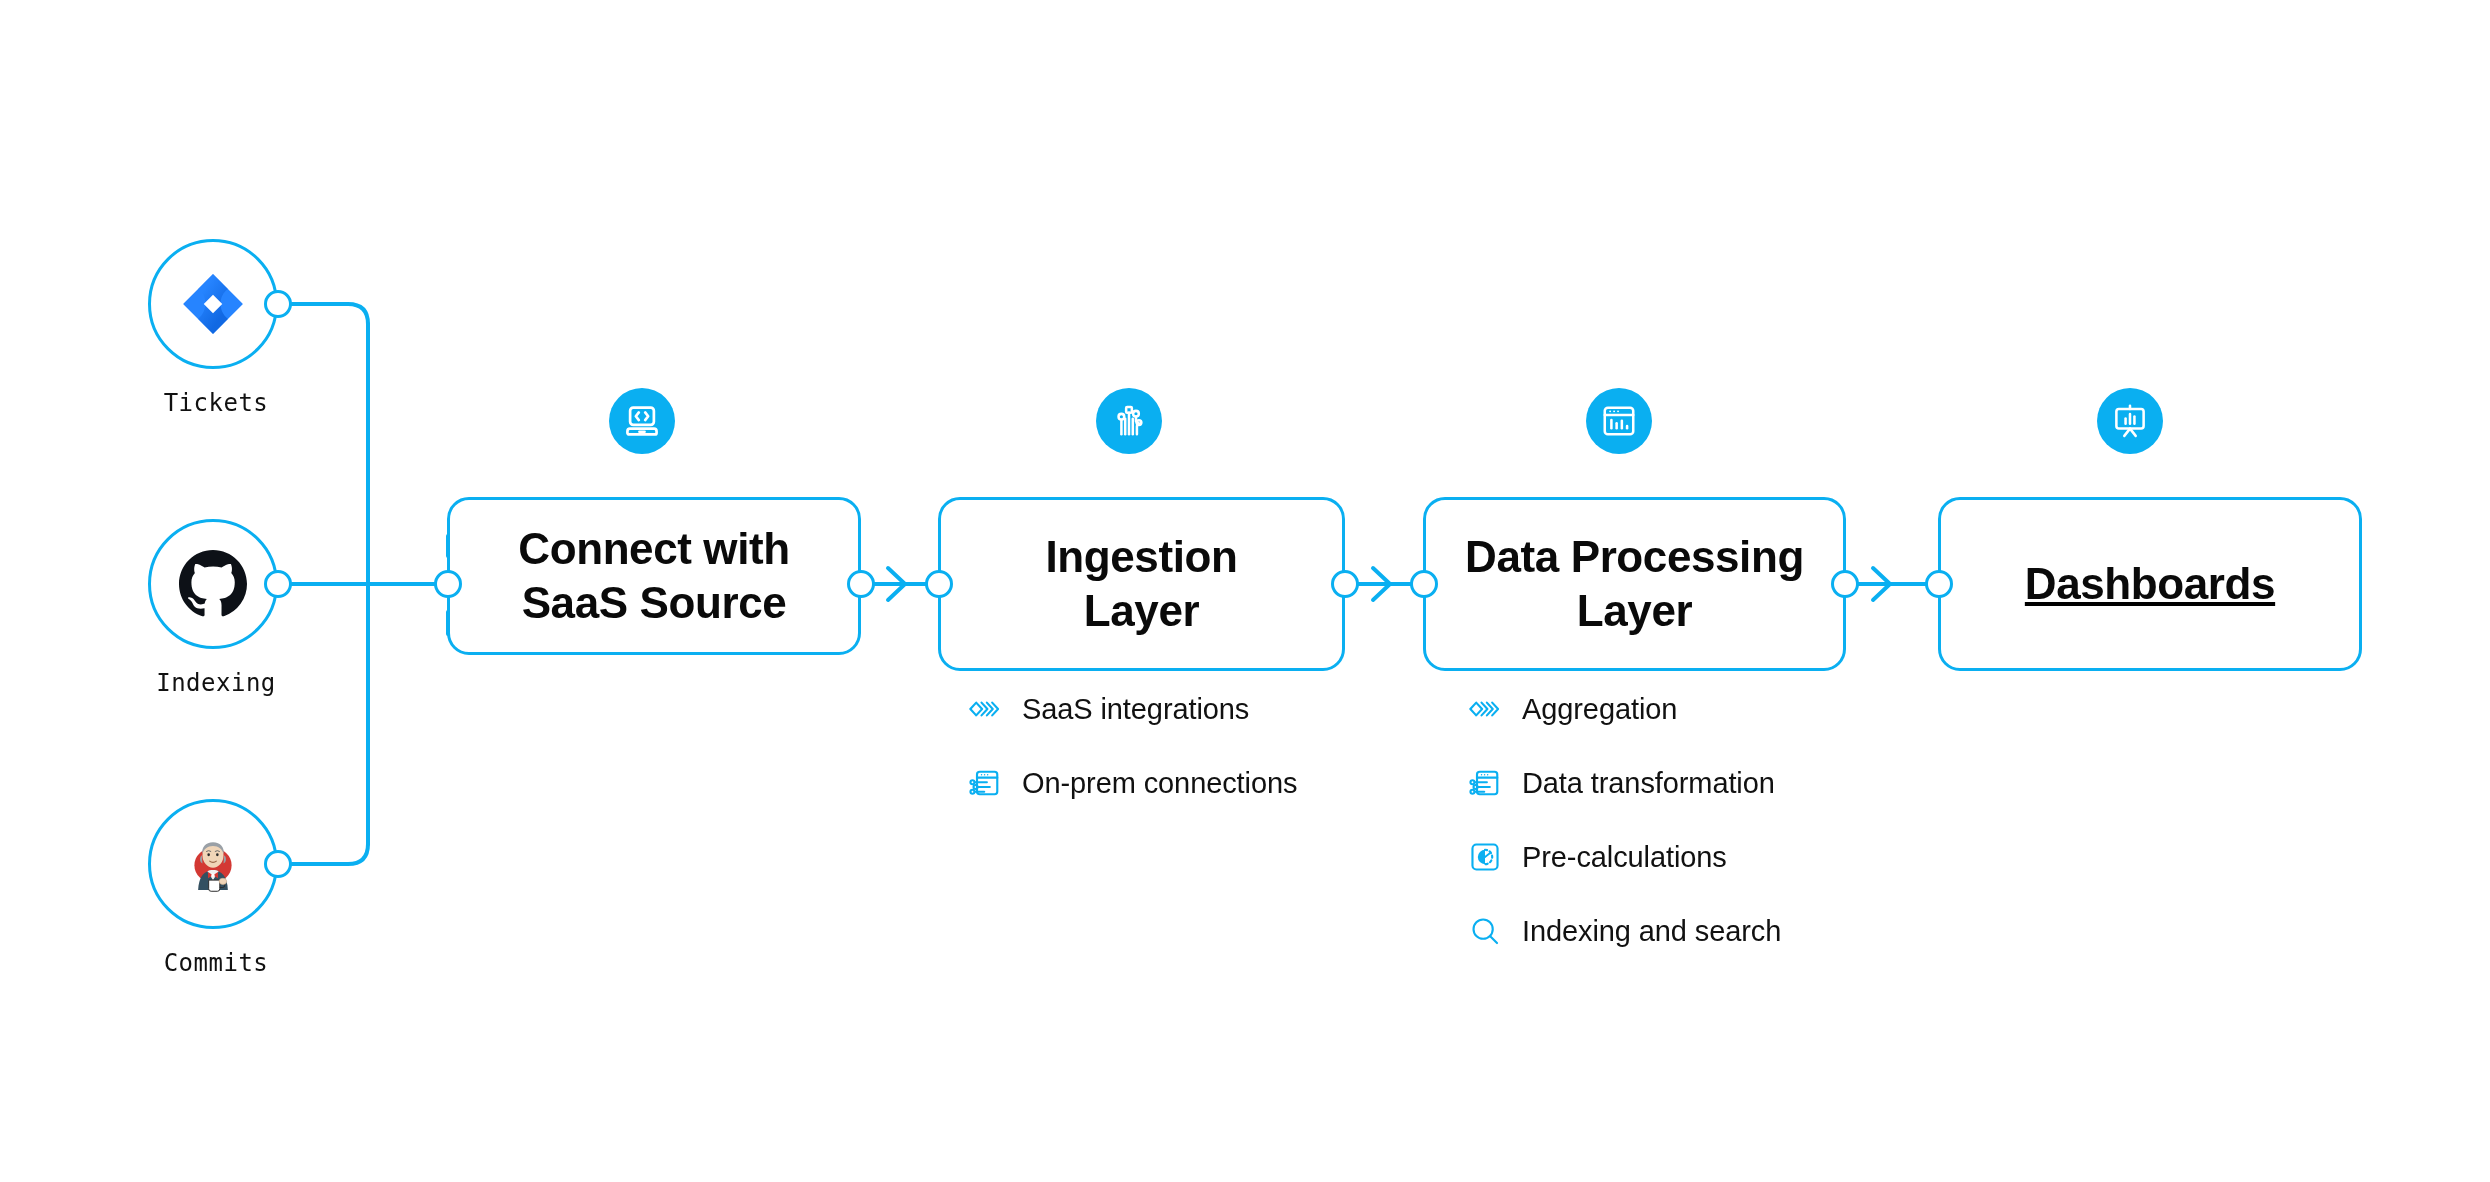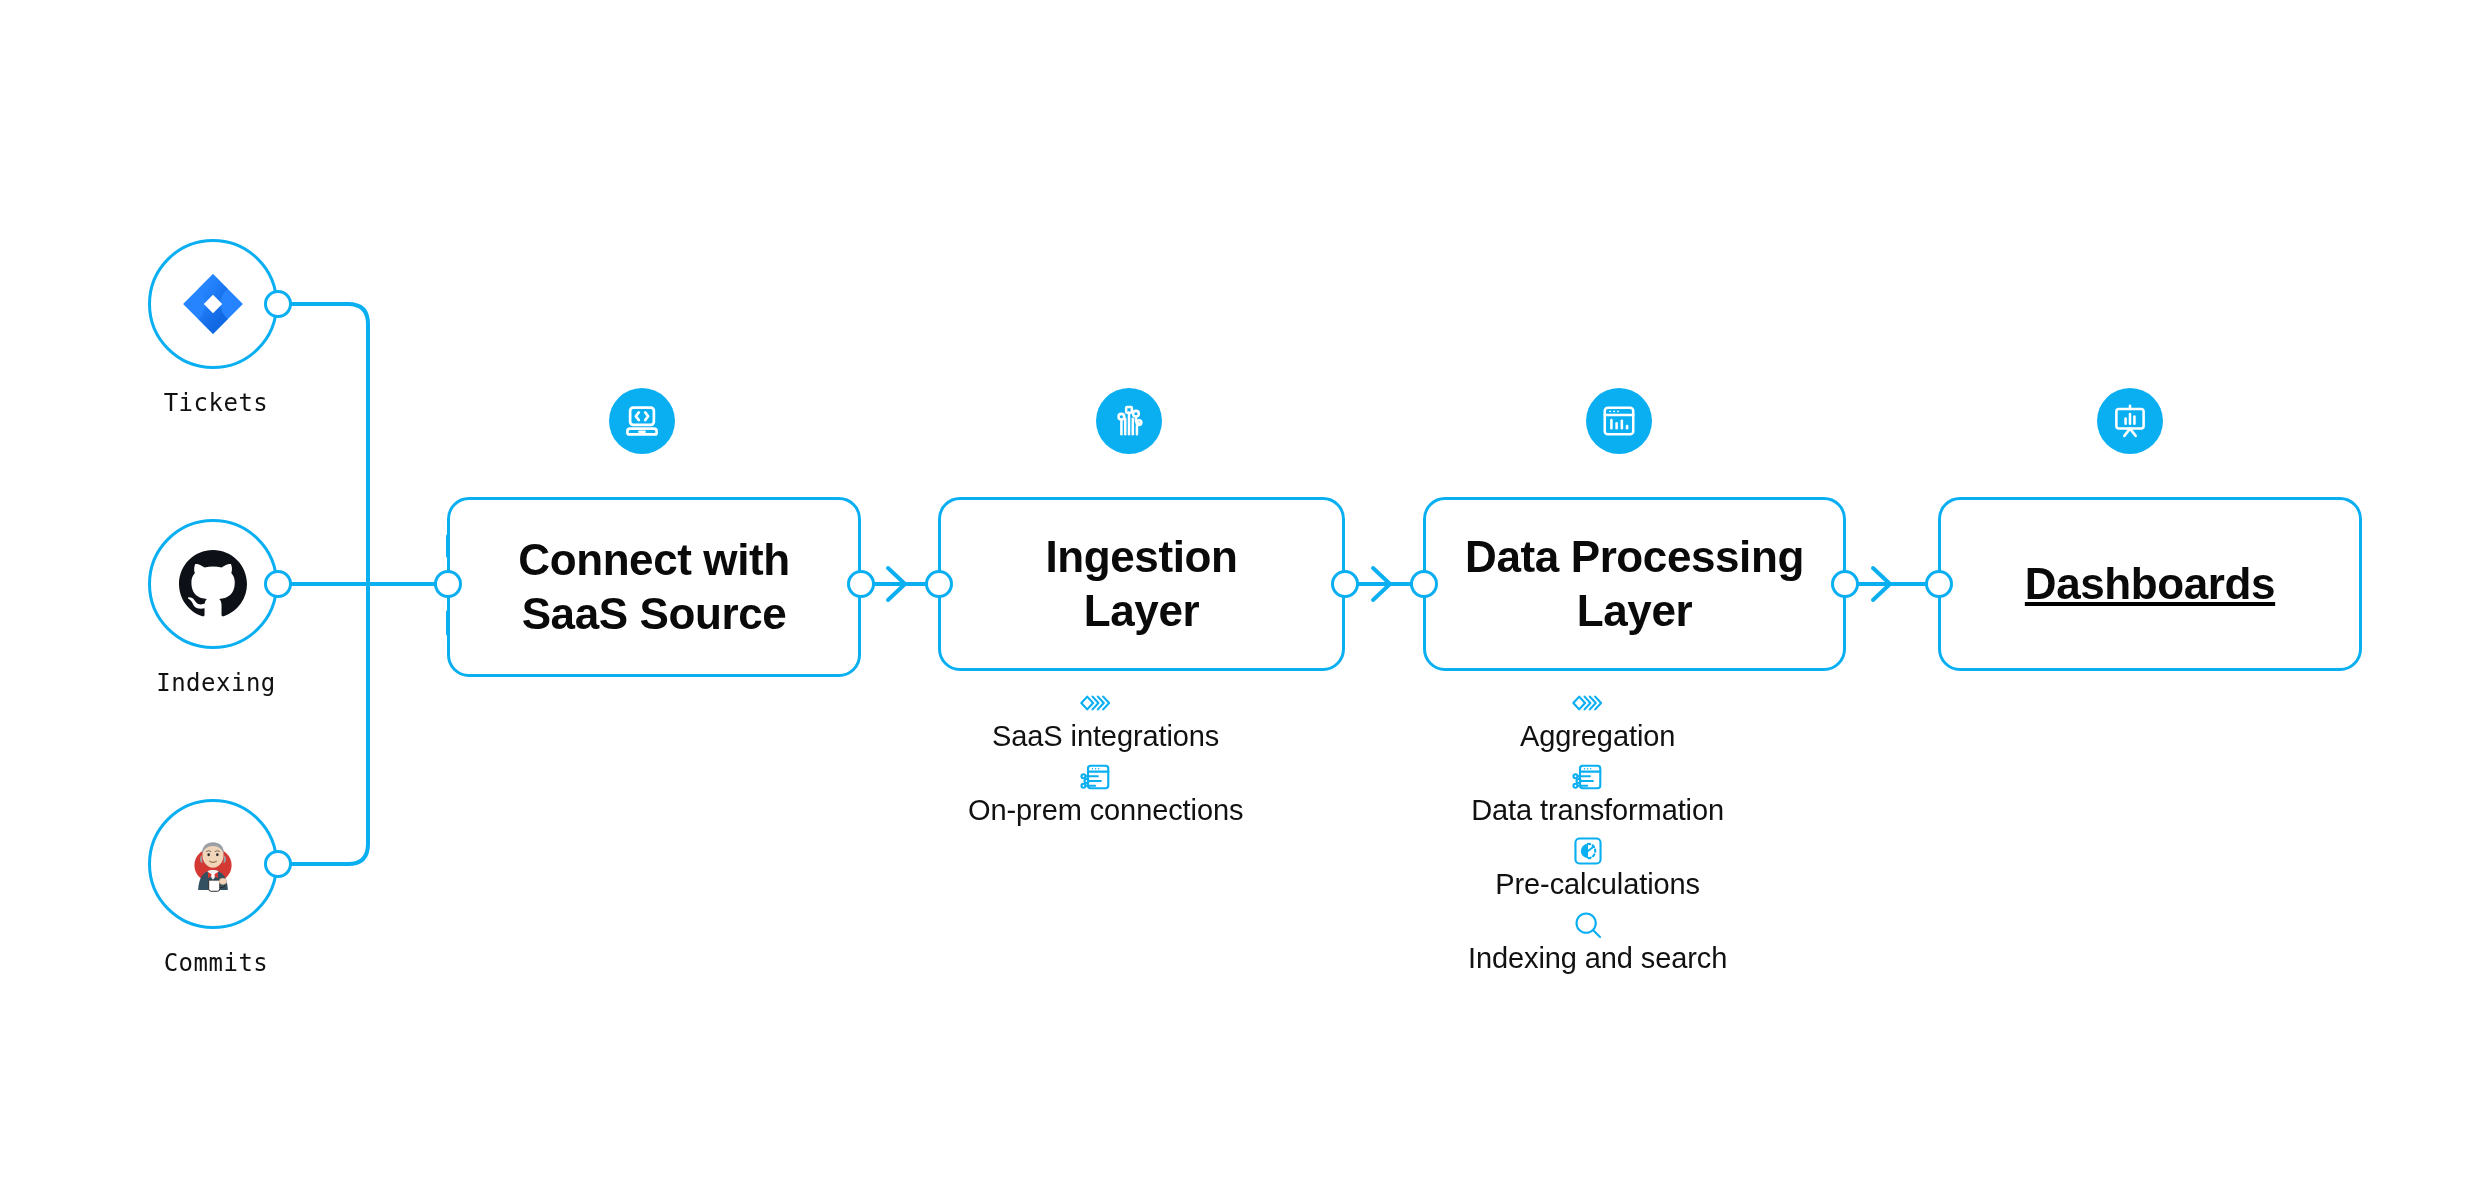--- a/index.html
+++ b/index.html
@@ -110,21 +110,20 @@
 
   
   .feature-list {
     position: absolute;
   }
   .feature-item {
     display: flex;
     align-items: center;
     height: 46px;
     margin-bottom: 28px;
-    flex-direction: column;
   }
   .feature-icon {
     width: 34px;
     height: 34px;
     flex: 0 0 34px;
     margin-right: 20px;
     display: flex;
     align-items: center;
     justify-content: center;
   }
@@ -242,21 +241,21 @@
 
   <div class="badge" style="left:609px; top:352px;">
     <svg width="38" height="38" viewBox="0 0 24 24" fill="none" stroke="#ffffff" stroke-width="1.7" stroke-linecap="round" stroke-linejoin="round">
       <rect x="4.5" y="3.5" width="15" height="11" rx="2"></rect>
       <path d="M2.8 18.4 A1.6 1.6 0 0 1 4.4 16.8 h15.2 a1.6 1.6 0 0 1 1.6 1.6 v1.1 a1 1 0 0 1 -1 1 H3.8 a1 1 0 0 1 -1 -1 Z"></path>
       <path d="M10.4 18.8 h3.2"></path>
       <path d="M10 6.6 L8.1 9 L10 11.4"></path>
       <path d="M14 6.6 L15.9 9 L14 11.4"></path>
     </svg>
   </div>
-  <div class="stage-box" style="left:447px; top:461px; width:414px; height:180px;justify-content:center;">
+  <div class="stage-box" style="left:447px; top:461px; width:414px; height:158px;justify-content:center;">
     <div class="stage-title">
       <span>Connect with</span><br>
       <span>SaaS Source</span>
     </div>
   </div>
   <div class="port" style="left:434px; top:534px;"></div>
   <div class="port" style="left:847px; top:534px;"></div>
 
   <div class="badge" style="left:1096px; top:352px;">
     <svg width="38" height="38" viewBox="0 0 24 24" fill="none" stroke="#ffffff" stroke-width="1.6" stroke-linecap="round" stroke-linejoin="round">

